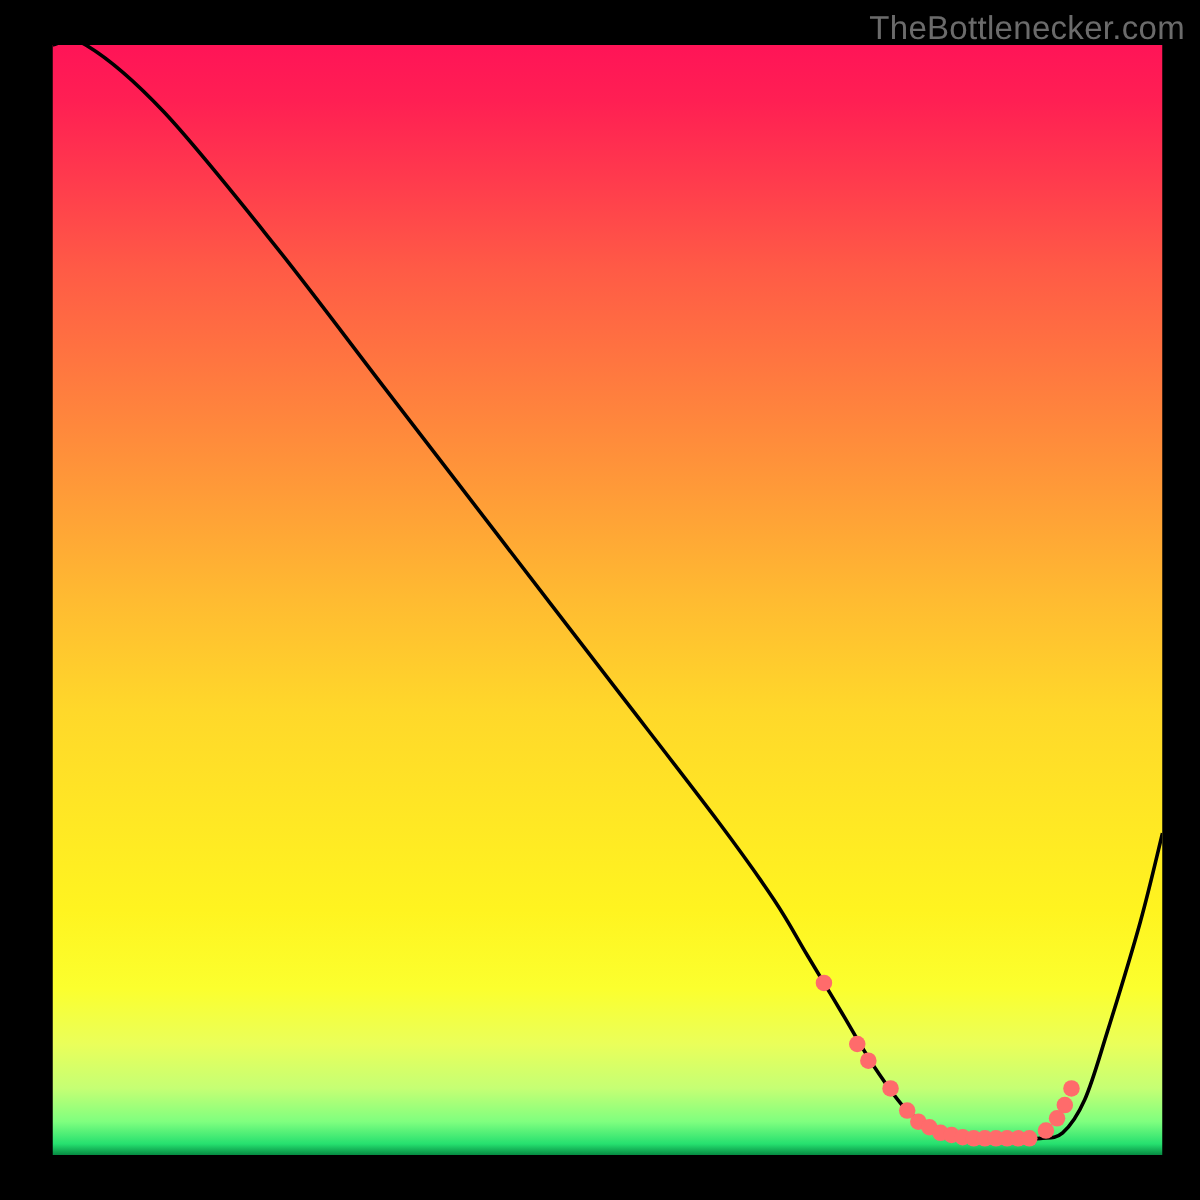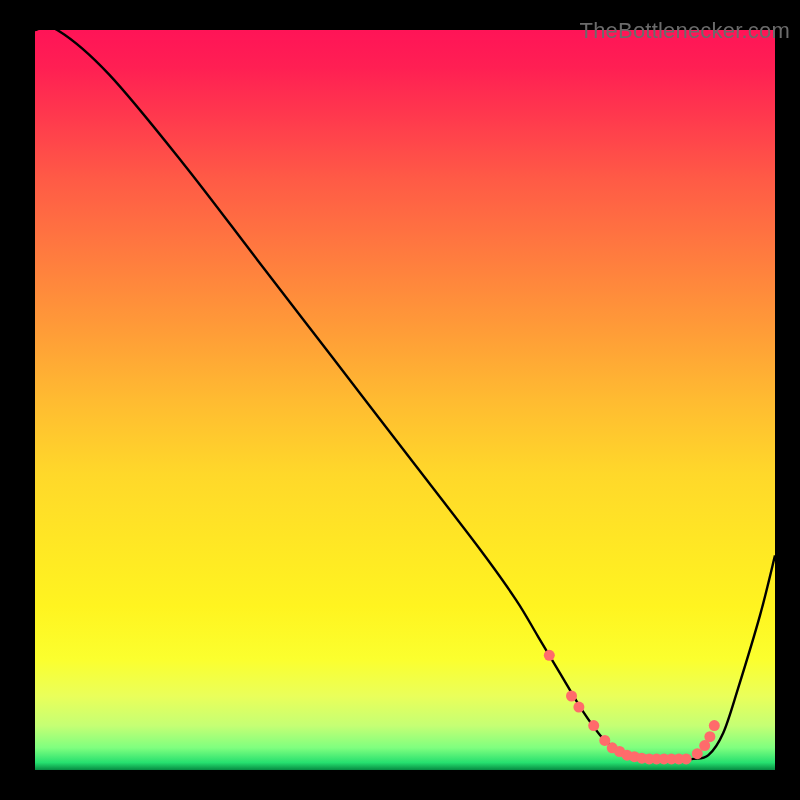--- a/index.html
+++ b/index.html
@@ -49,21 +49,20 @@
     );
   }
   .attribution {
     position: absolute;
     top: 6px;
     right: 10px;
     color: #6b6b6b;
     font-size: 22px;
     font-weight: 500;
     letter-spacing: 0.2px;
-    margin-top: 12px;
   }
   svg.curve {
     position: absolute;
     inset: 0;
   }
 </style>
 </head>
 <body>
 
 <div class="frame">

